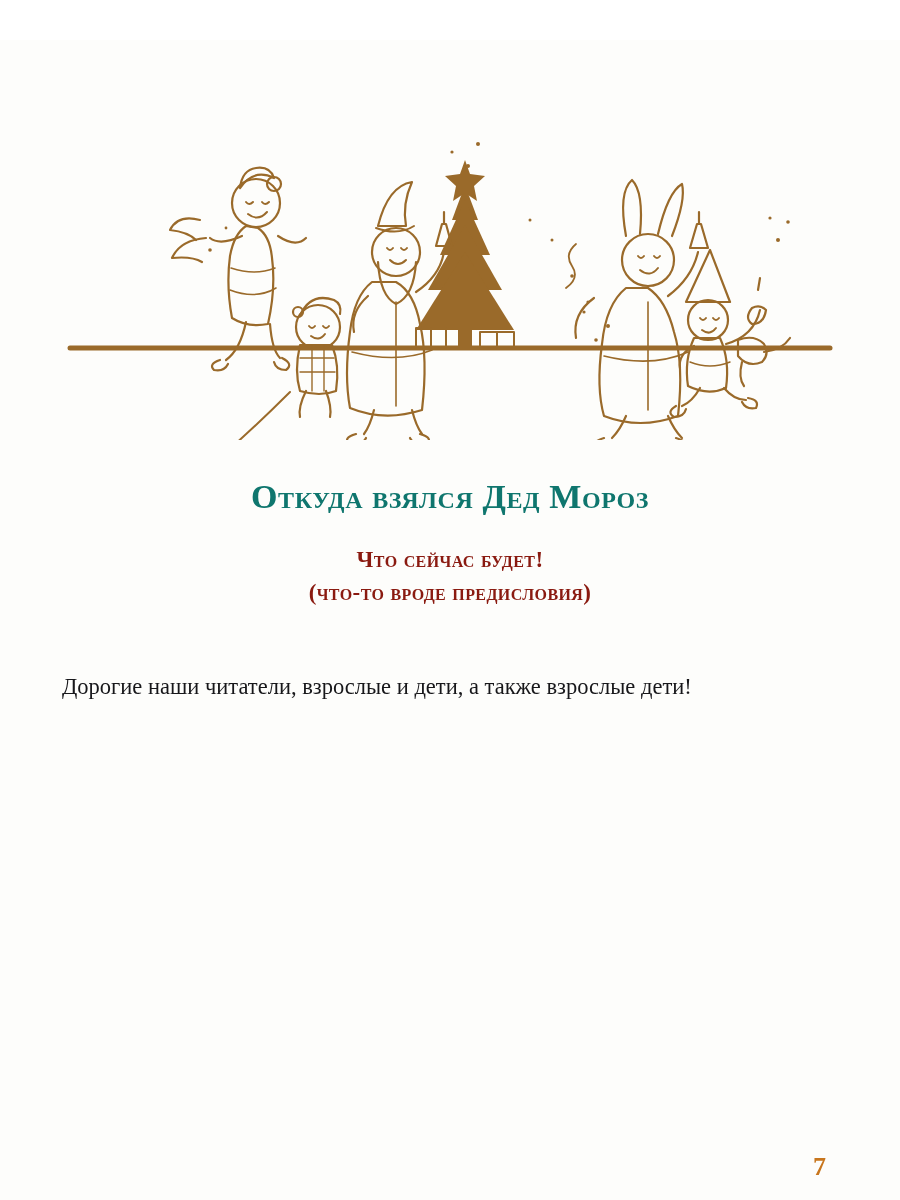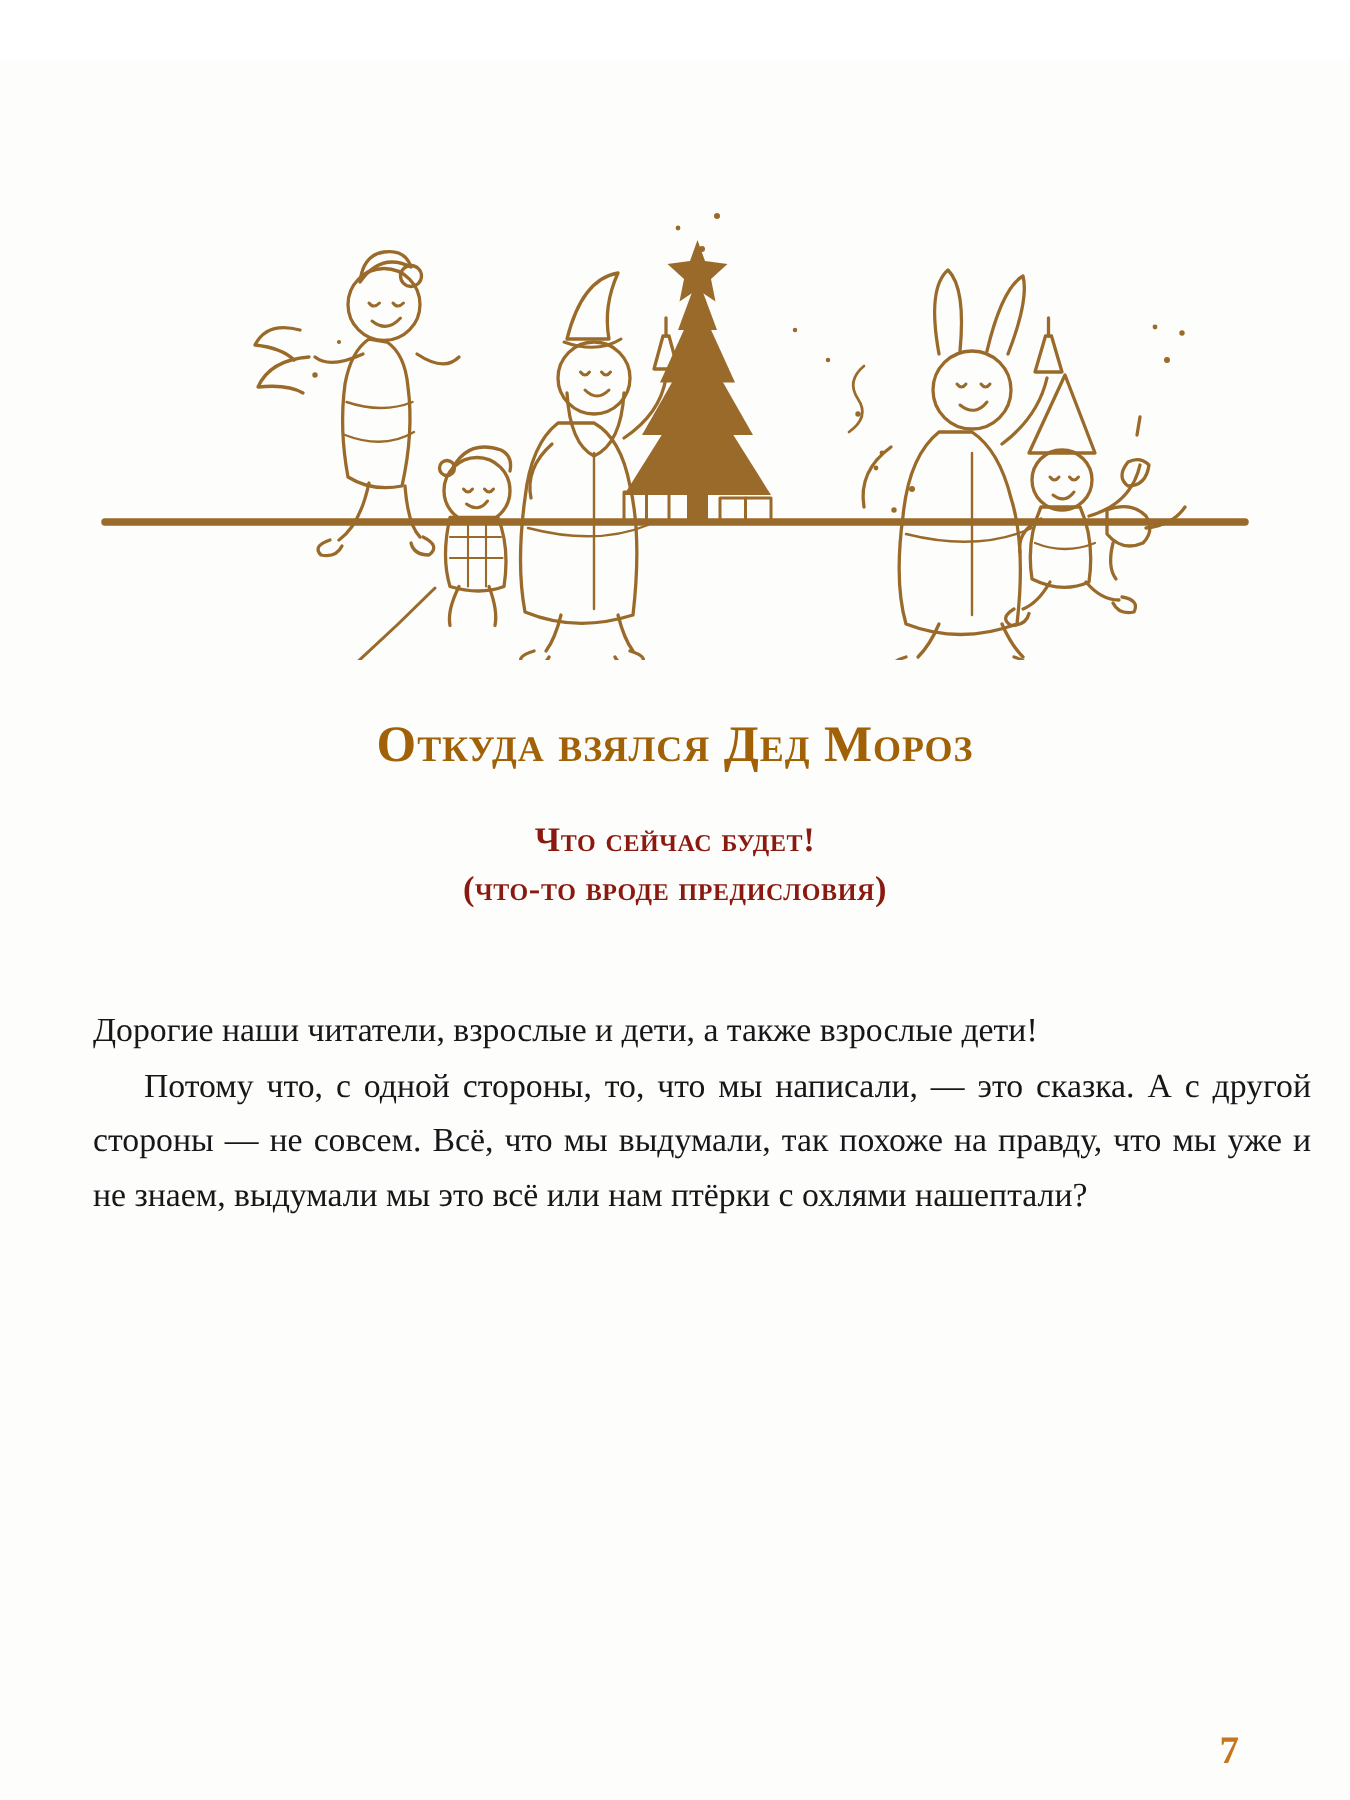--- a/index.html
+++ b/index.html
@@ -37,21 +37,21 @@
   }
 
   
   .titles {
     margin: 35px 0 0 0;
     text-align: center;
   }
   .title-main {
     font-family: "Liberation Serif", "DejaVu Serif", serif;
     font-weight: bold;
-    color: #a16207;
+    color: #0f766e;
     font-size: 34px;
     line-height: 1.32;
     letter-spacing: 0.6px;
     padding: 0 45px;
   }
   .title-main .l1,
   .title-main .l2 {
     display: block;
     white-space: nowrap;
   }
@@ -292,18 +292,17 @@
       <span class="l1">Откуда взялся Дед Мороз</span>
     </h1>
     <div class="subtitle sc">
       <span class="s1">Что сейчас будет!</span>
       <span class="s2">(что-то вроде предисловия)</span>
     </div>
   </div>
 
   <div class="body-text">
     <p class="first">Дорогие наши читатели, взрослые и дети, а также взрослые дети!</p>
-    <p>Потому что, с одной стороны, то, что мы написали, — это сказка. А с другой стороны — не совсем. Всё, что мы выдумали, так похоже на правду, что мы уже и не знаем, выдумали мы это всё или нам птёрки с охлями нашептали?</p>
   </div>
 
   <div class="page-number">7</div>
 
 </div>
 
 </body></html>

